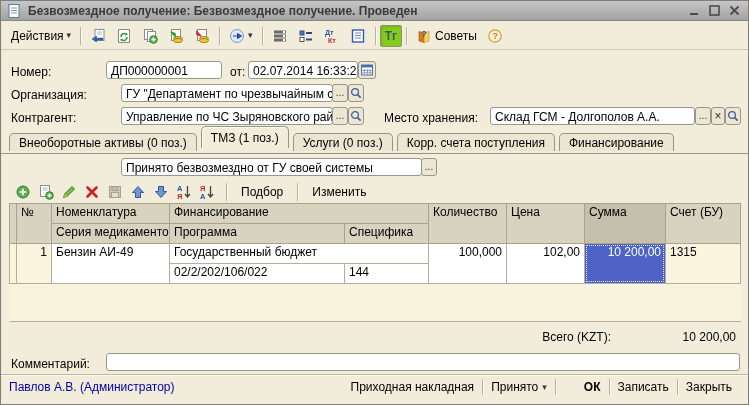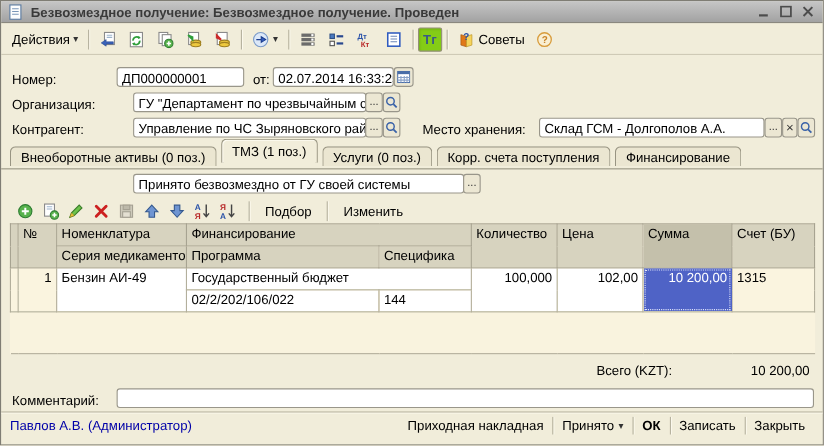--- a/index.html
+++ b/index.html
@@ -85,21 +85,21 @@
   table.grid tr.filler td { background:#f9f3de; border-left:none; border-right:none; }
   
   .total-label { position:absolute; top:329px; left:430px; width:180px; text-align:right; }
   .total-value { position:absolute; top:329px; left:614px; width:121px; text-align:right; }
   
   .footline { position:absolute; top:373px; left:0; right:0; height:1px; background:#bcb8a5; box-shadow:0 1px 0 #fbf8ec; }
   .footer { position:absolute; top:375px; left:0; right:0; height:22px; display:flex; align-items:center; padding:0 8px;gap:20px; }
   .user { color:#0000a8; flex:1; white-space:nowrap; overflow:hidden; }
   .fbtns { display:flex; align-items:center; }
   .fbtn { padding:0 8px; display:flex; align-items:center; gap:4px; white-space:nowrap; }
-  .fbtn.bold { font-weight:bold; }
+  .fbtn.bold { font-weight:bold;margin-left:20px; }
   .fsep { width:1px; height:16px; background:#b7b3a0; box-shadow:1px 0 0 #fbf8ec; }
 </style>
 </head>
 <body>
 
 <div class="window">
 
   <div class="titlebar">
     <span>
       <svg class="icon16" viewBox="0 0 16 16" width="15" height="15">

